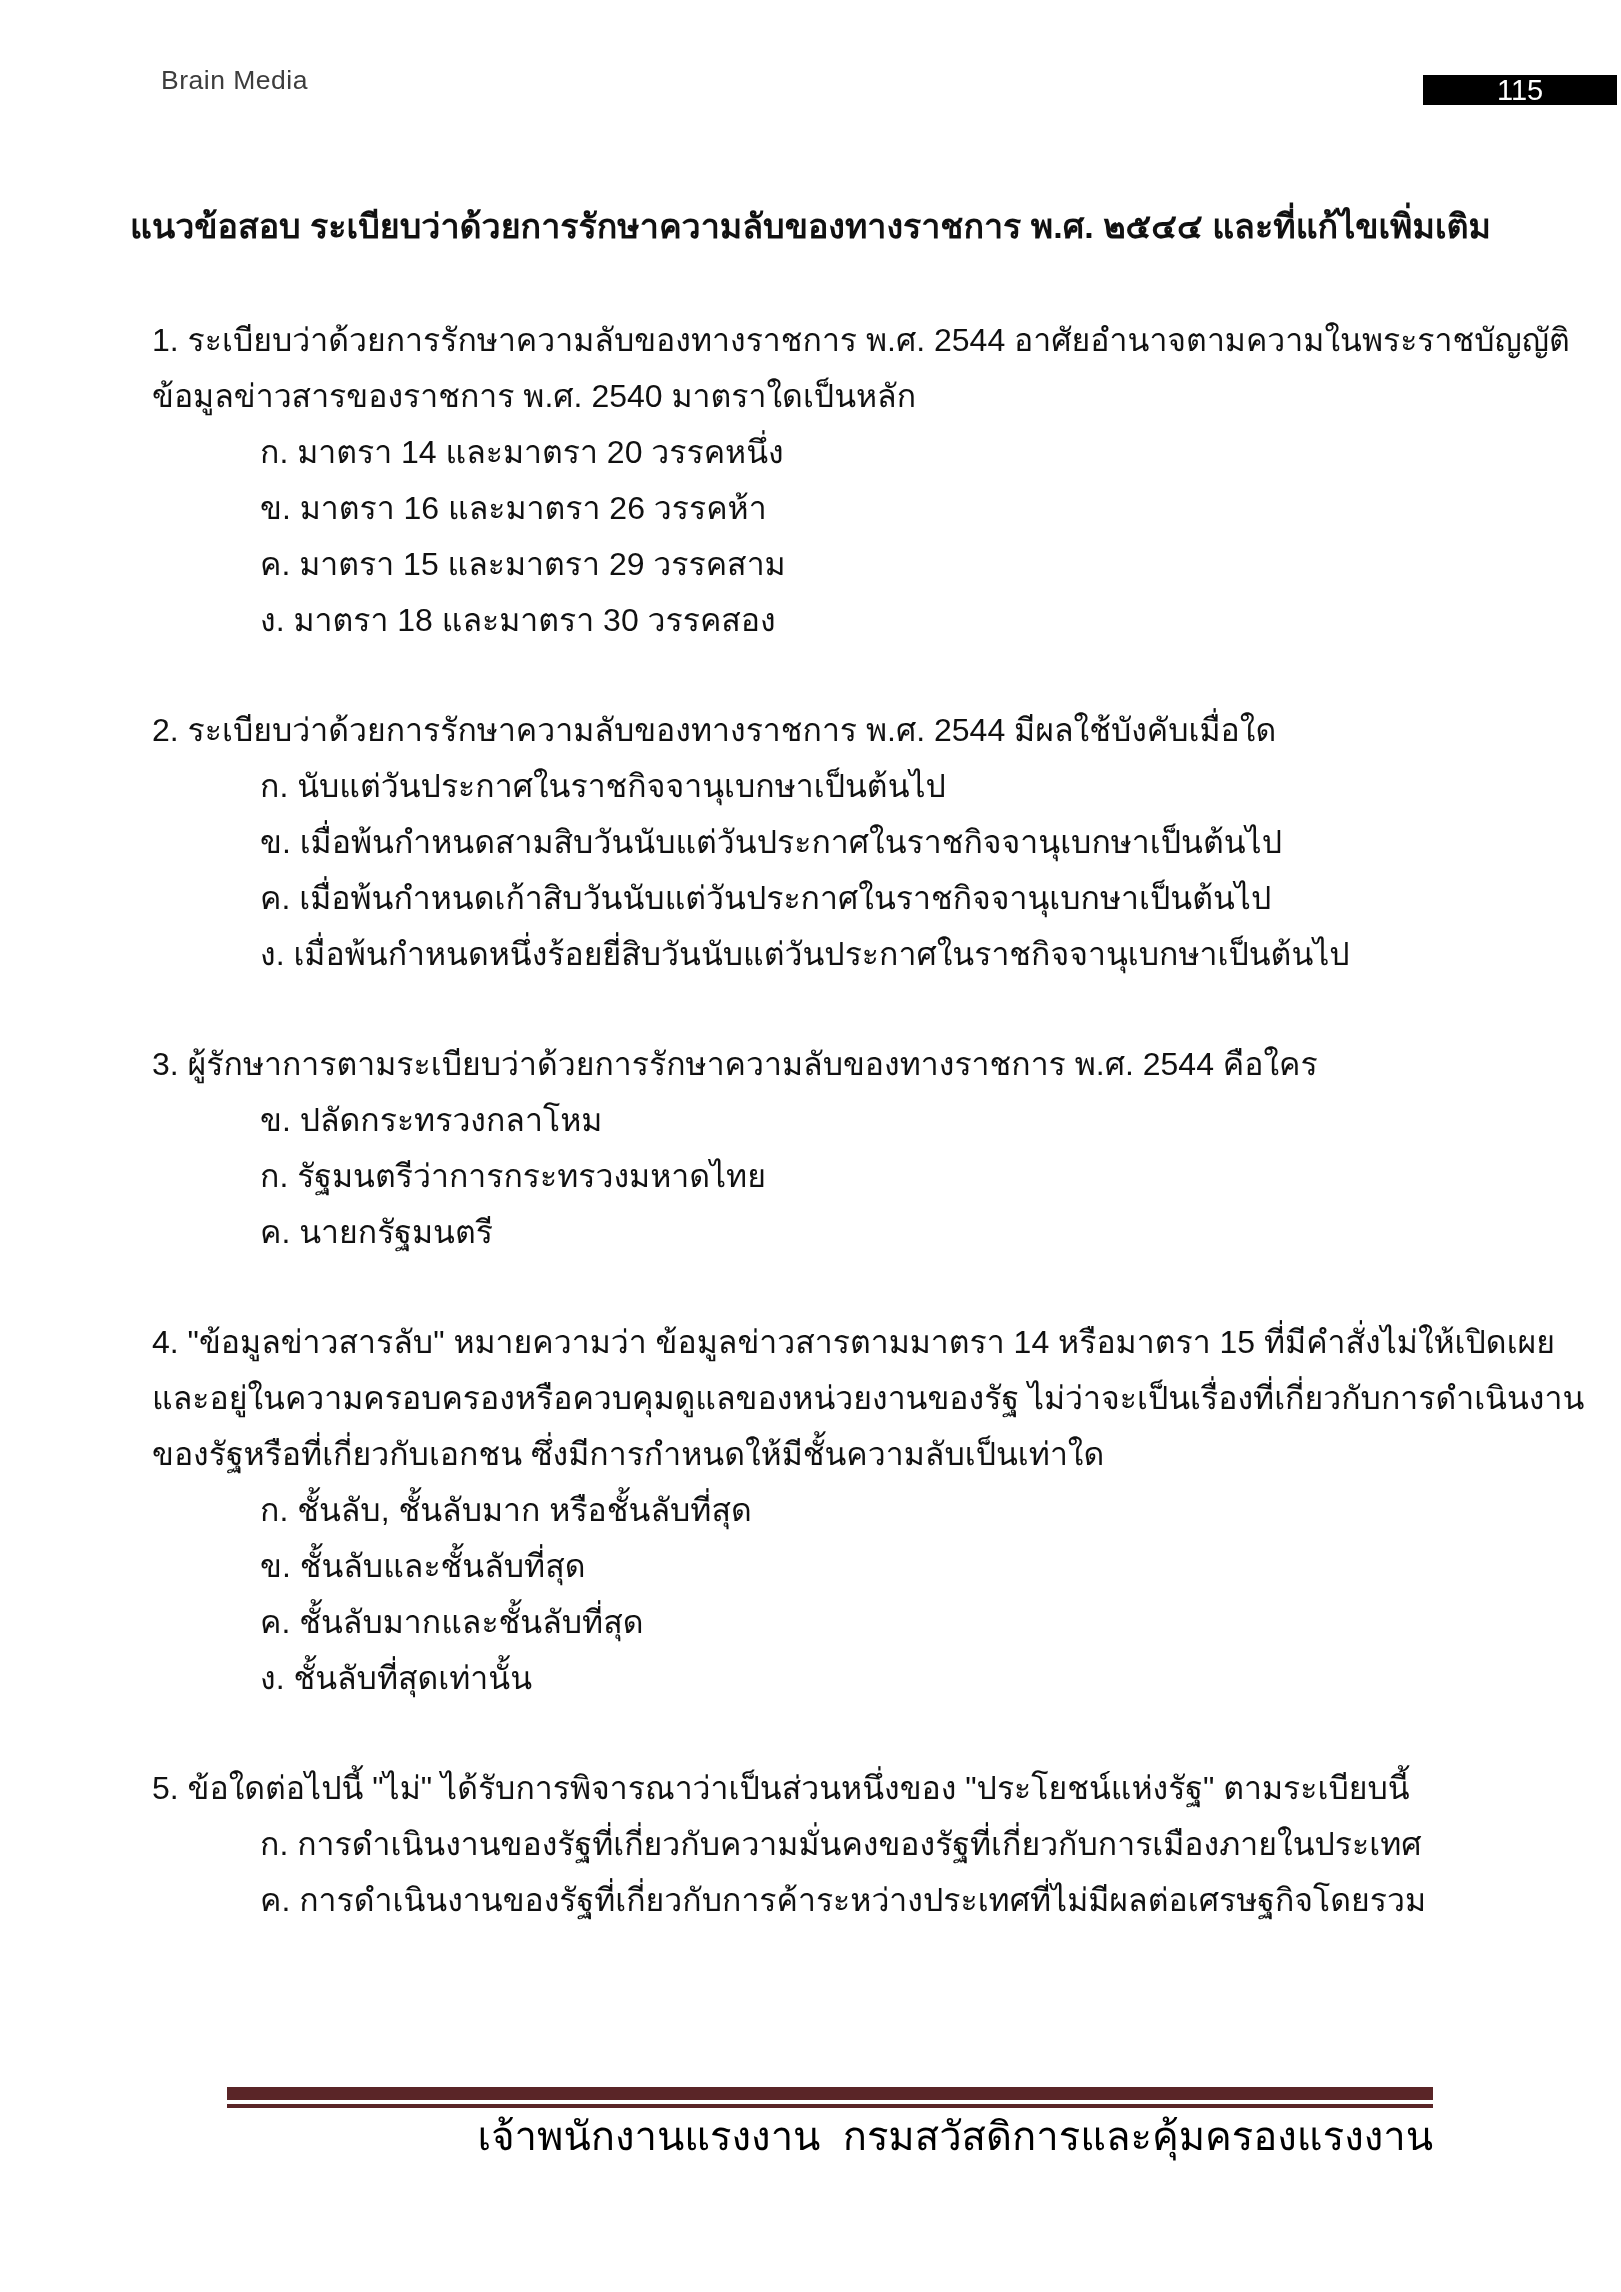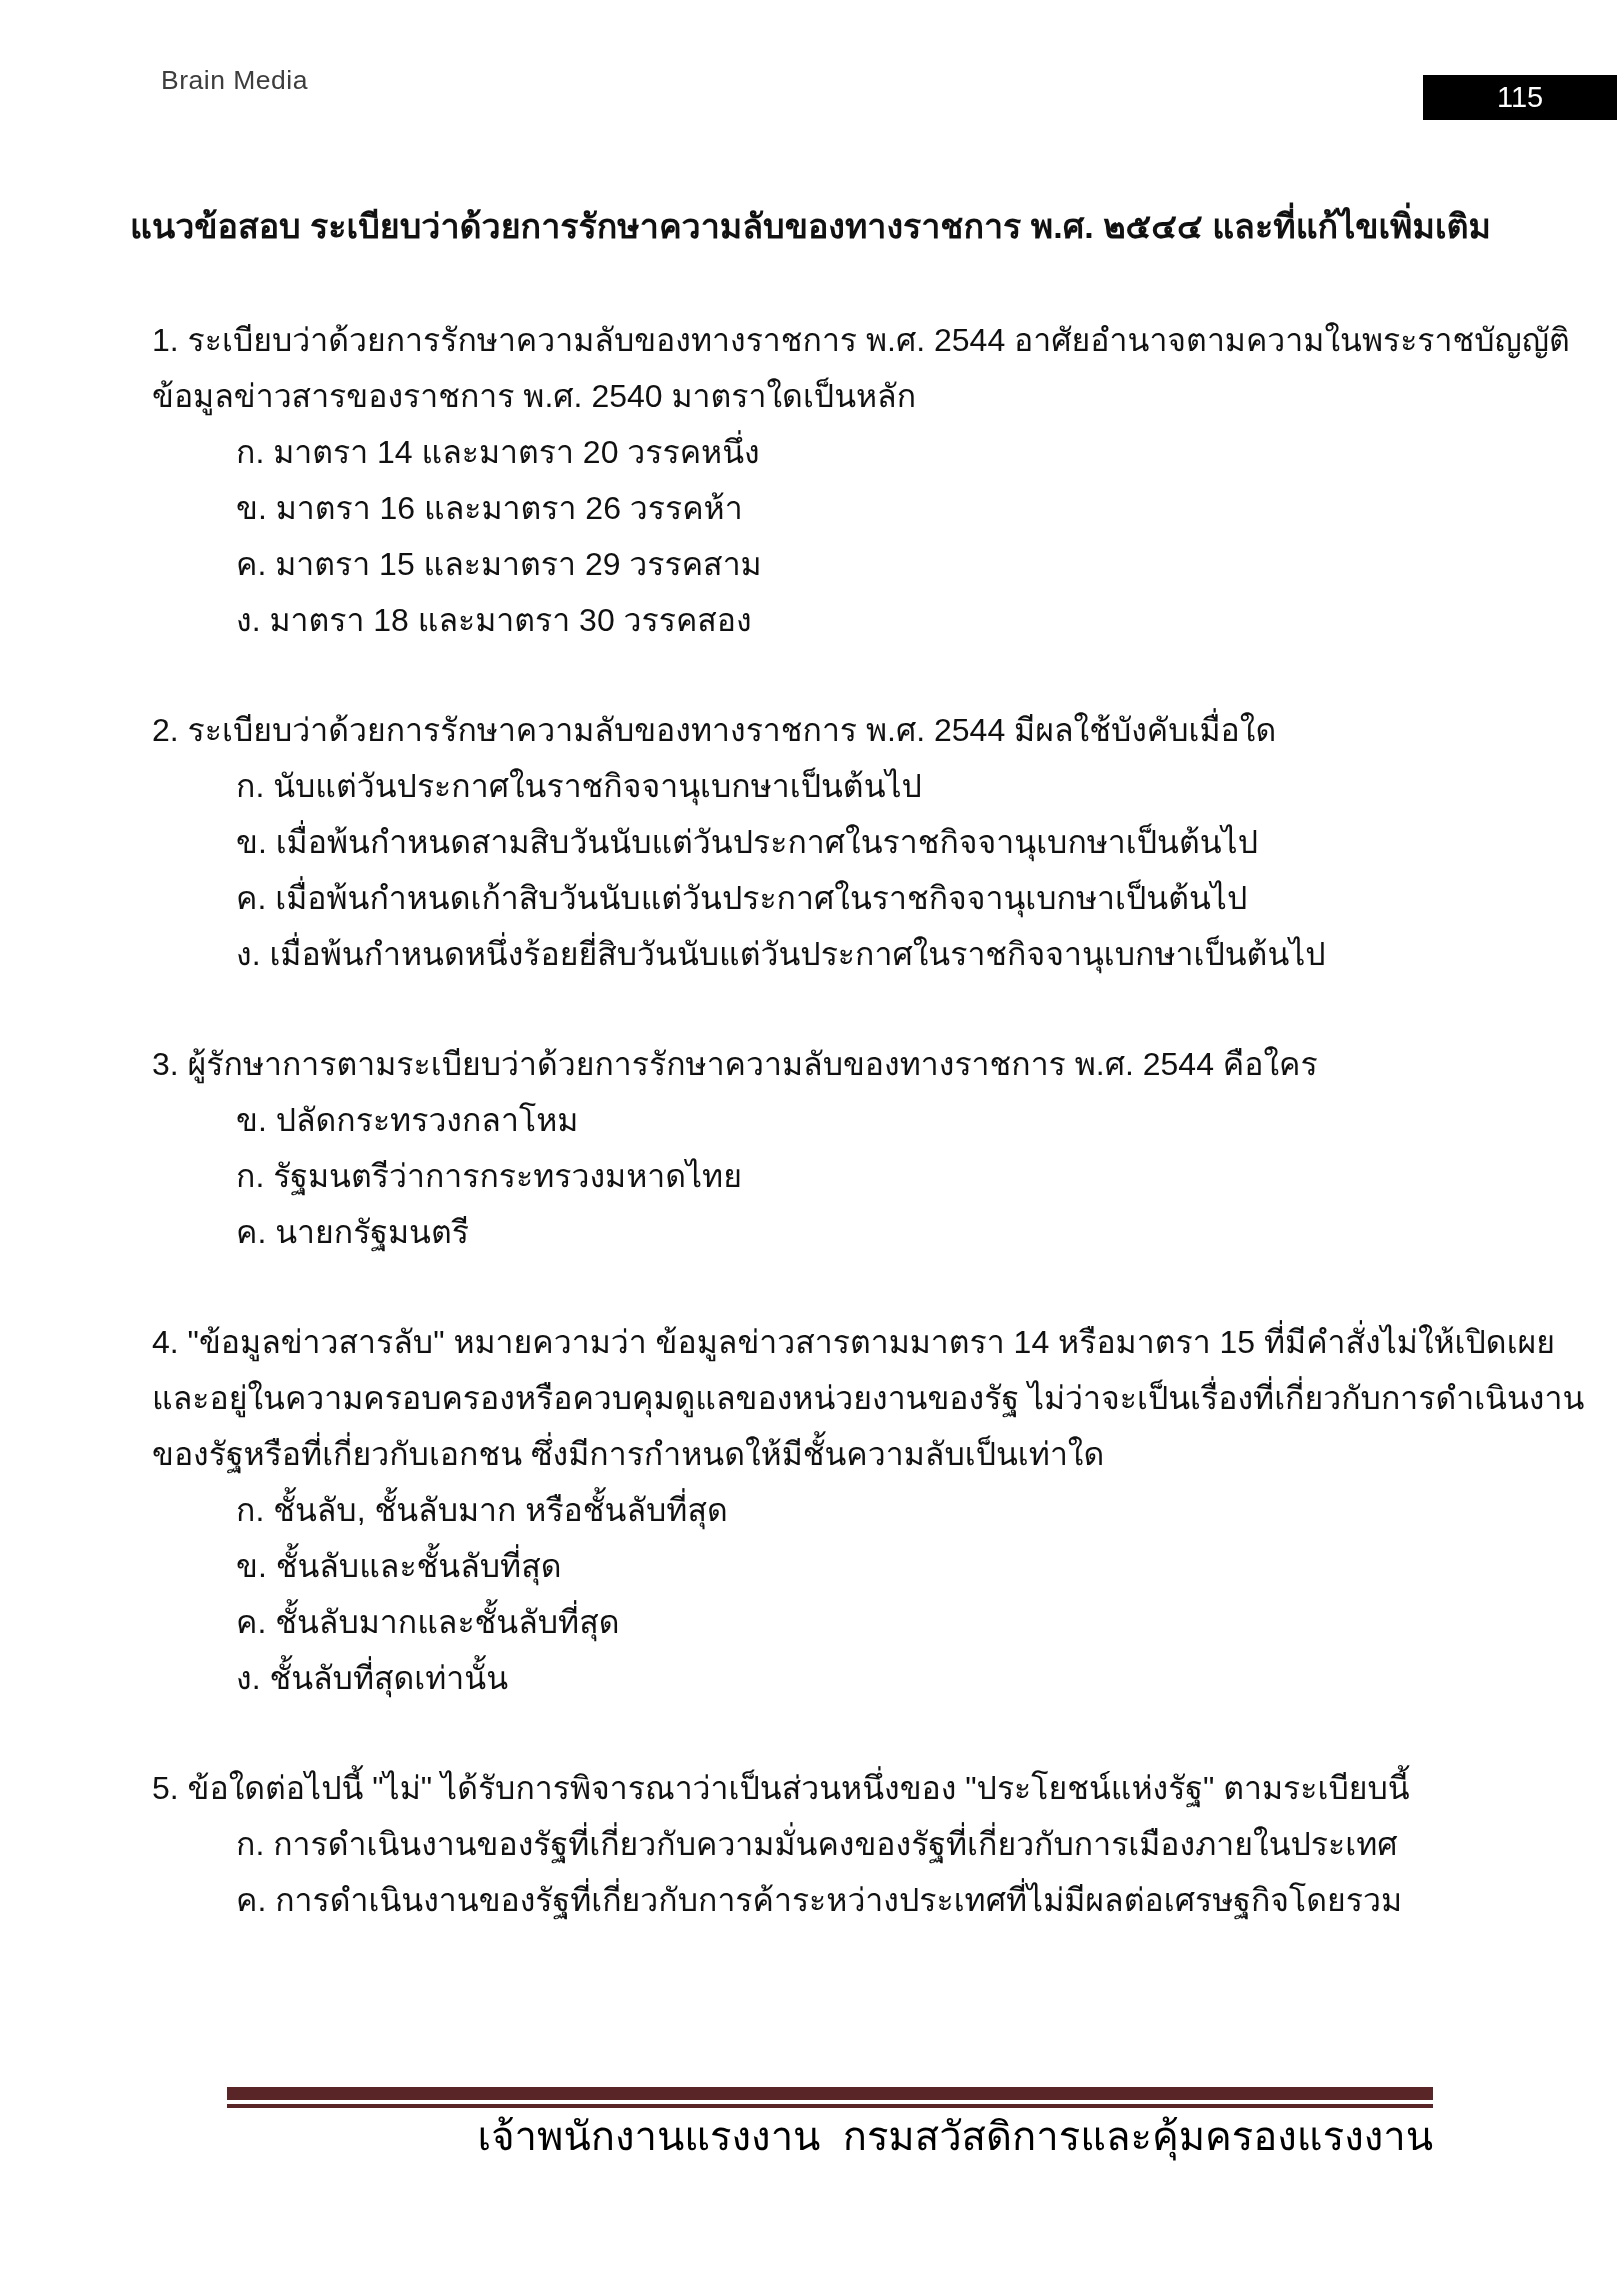--- a/index.html
+++ b/index.html
@@ -24,21 +24,21 @@
     line-height: 31px;
     color: #3d3d3d;
     letter-spacing: 0.5px;
     margin-left: 9px;
   }
   .page-badge {
     position: absolute;
     top: 75px;
     right: 3.9px;
     width: 194px;
-    height: 45px;
+    height: 30px;
     background: #000000;
     color: #ffffff;
     display: flex;
     align-items: center;
     justify-content: center;
     font-size: 29px;
   }
   .doc-title {
     position: absolute;
     left: 0;
@@ -60,21 +60,21 @@
     margin-bottom: 54px;
   }
   .q-line {
     font-size: 32px;
     line-height: 56px;
     white-space: nowrap;
   }
   .choice {
     font-size: 32px;
     line-height: 56px;
-    margin-left: 84px;
+    margin-left: 108px;
     white-space: nowrap;
   }
   .footer-rule {
     position: absolute;
     left: 227px;
     top: 2087px;
     width: 1206px;
   }
   .rule-thick {
     height: 12.7px;

